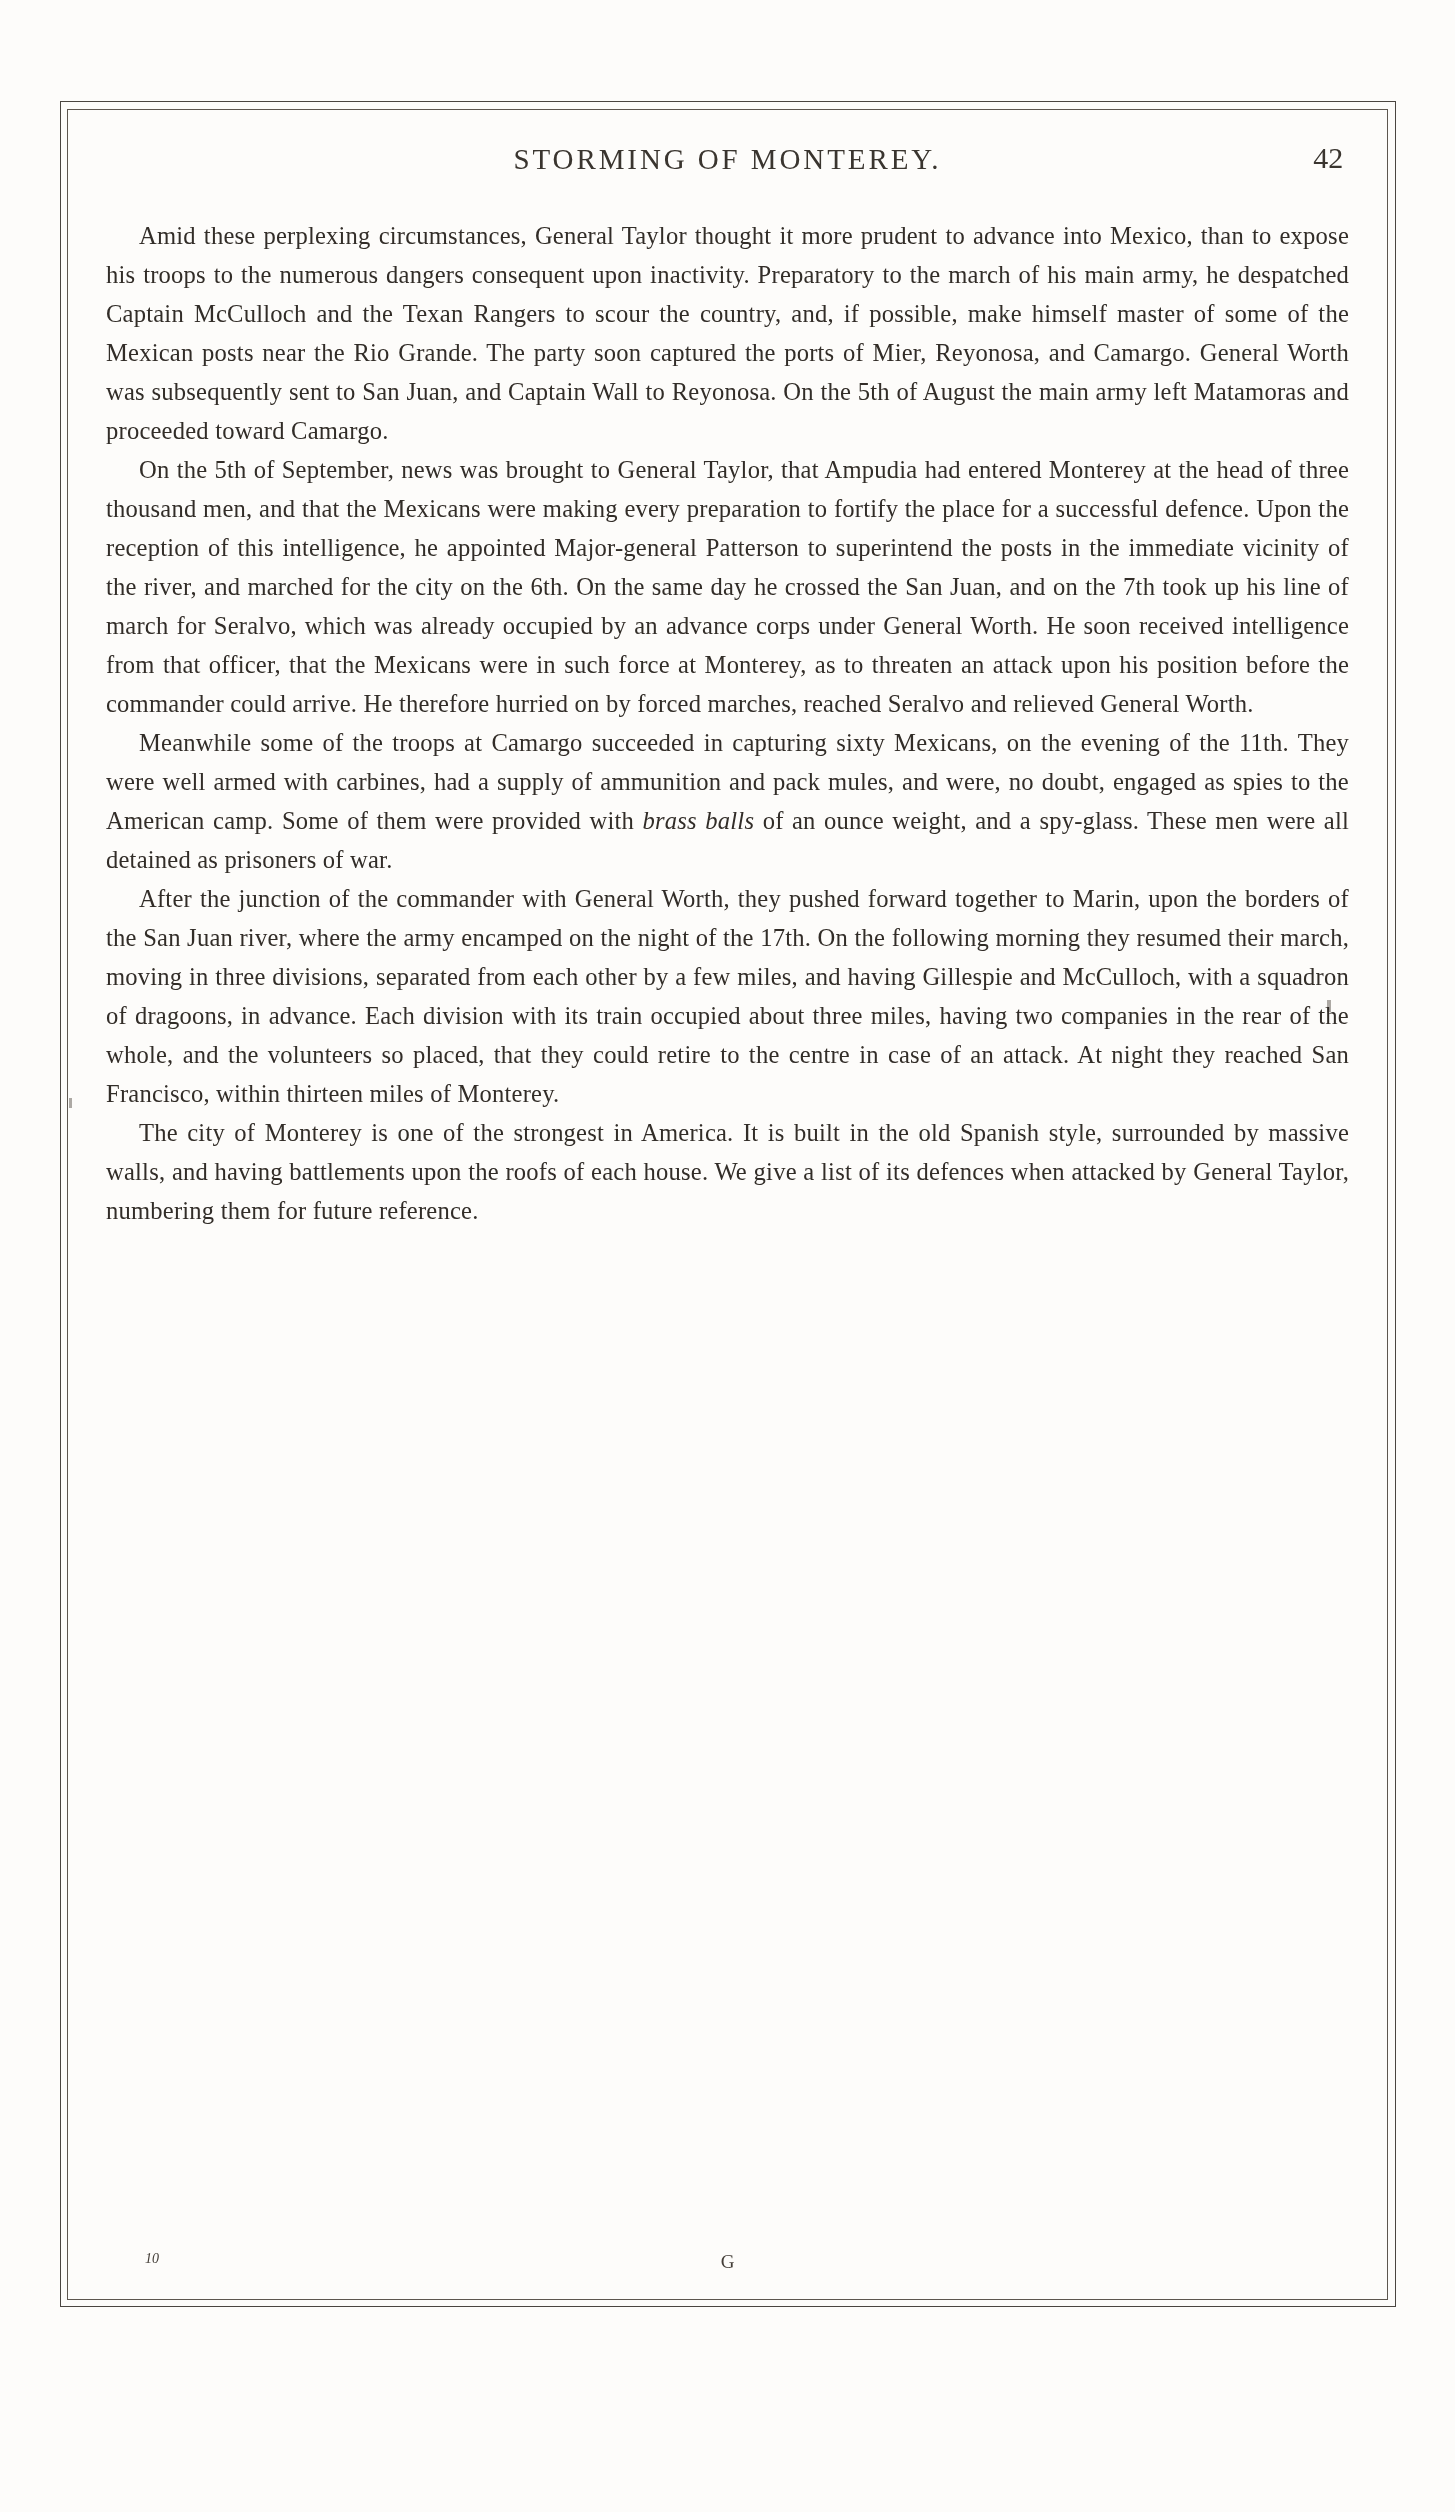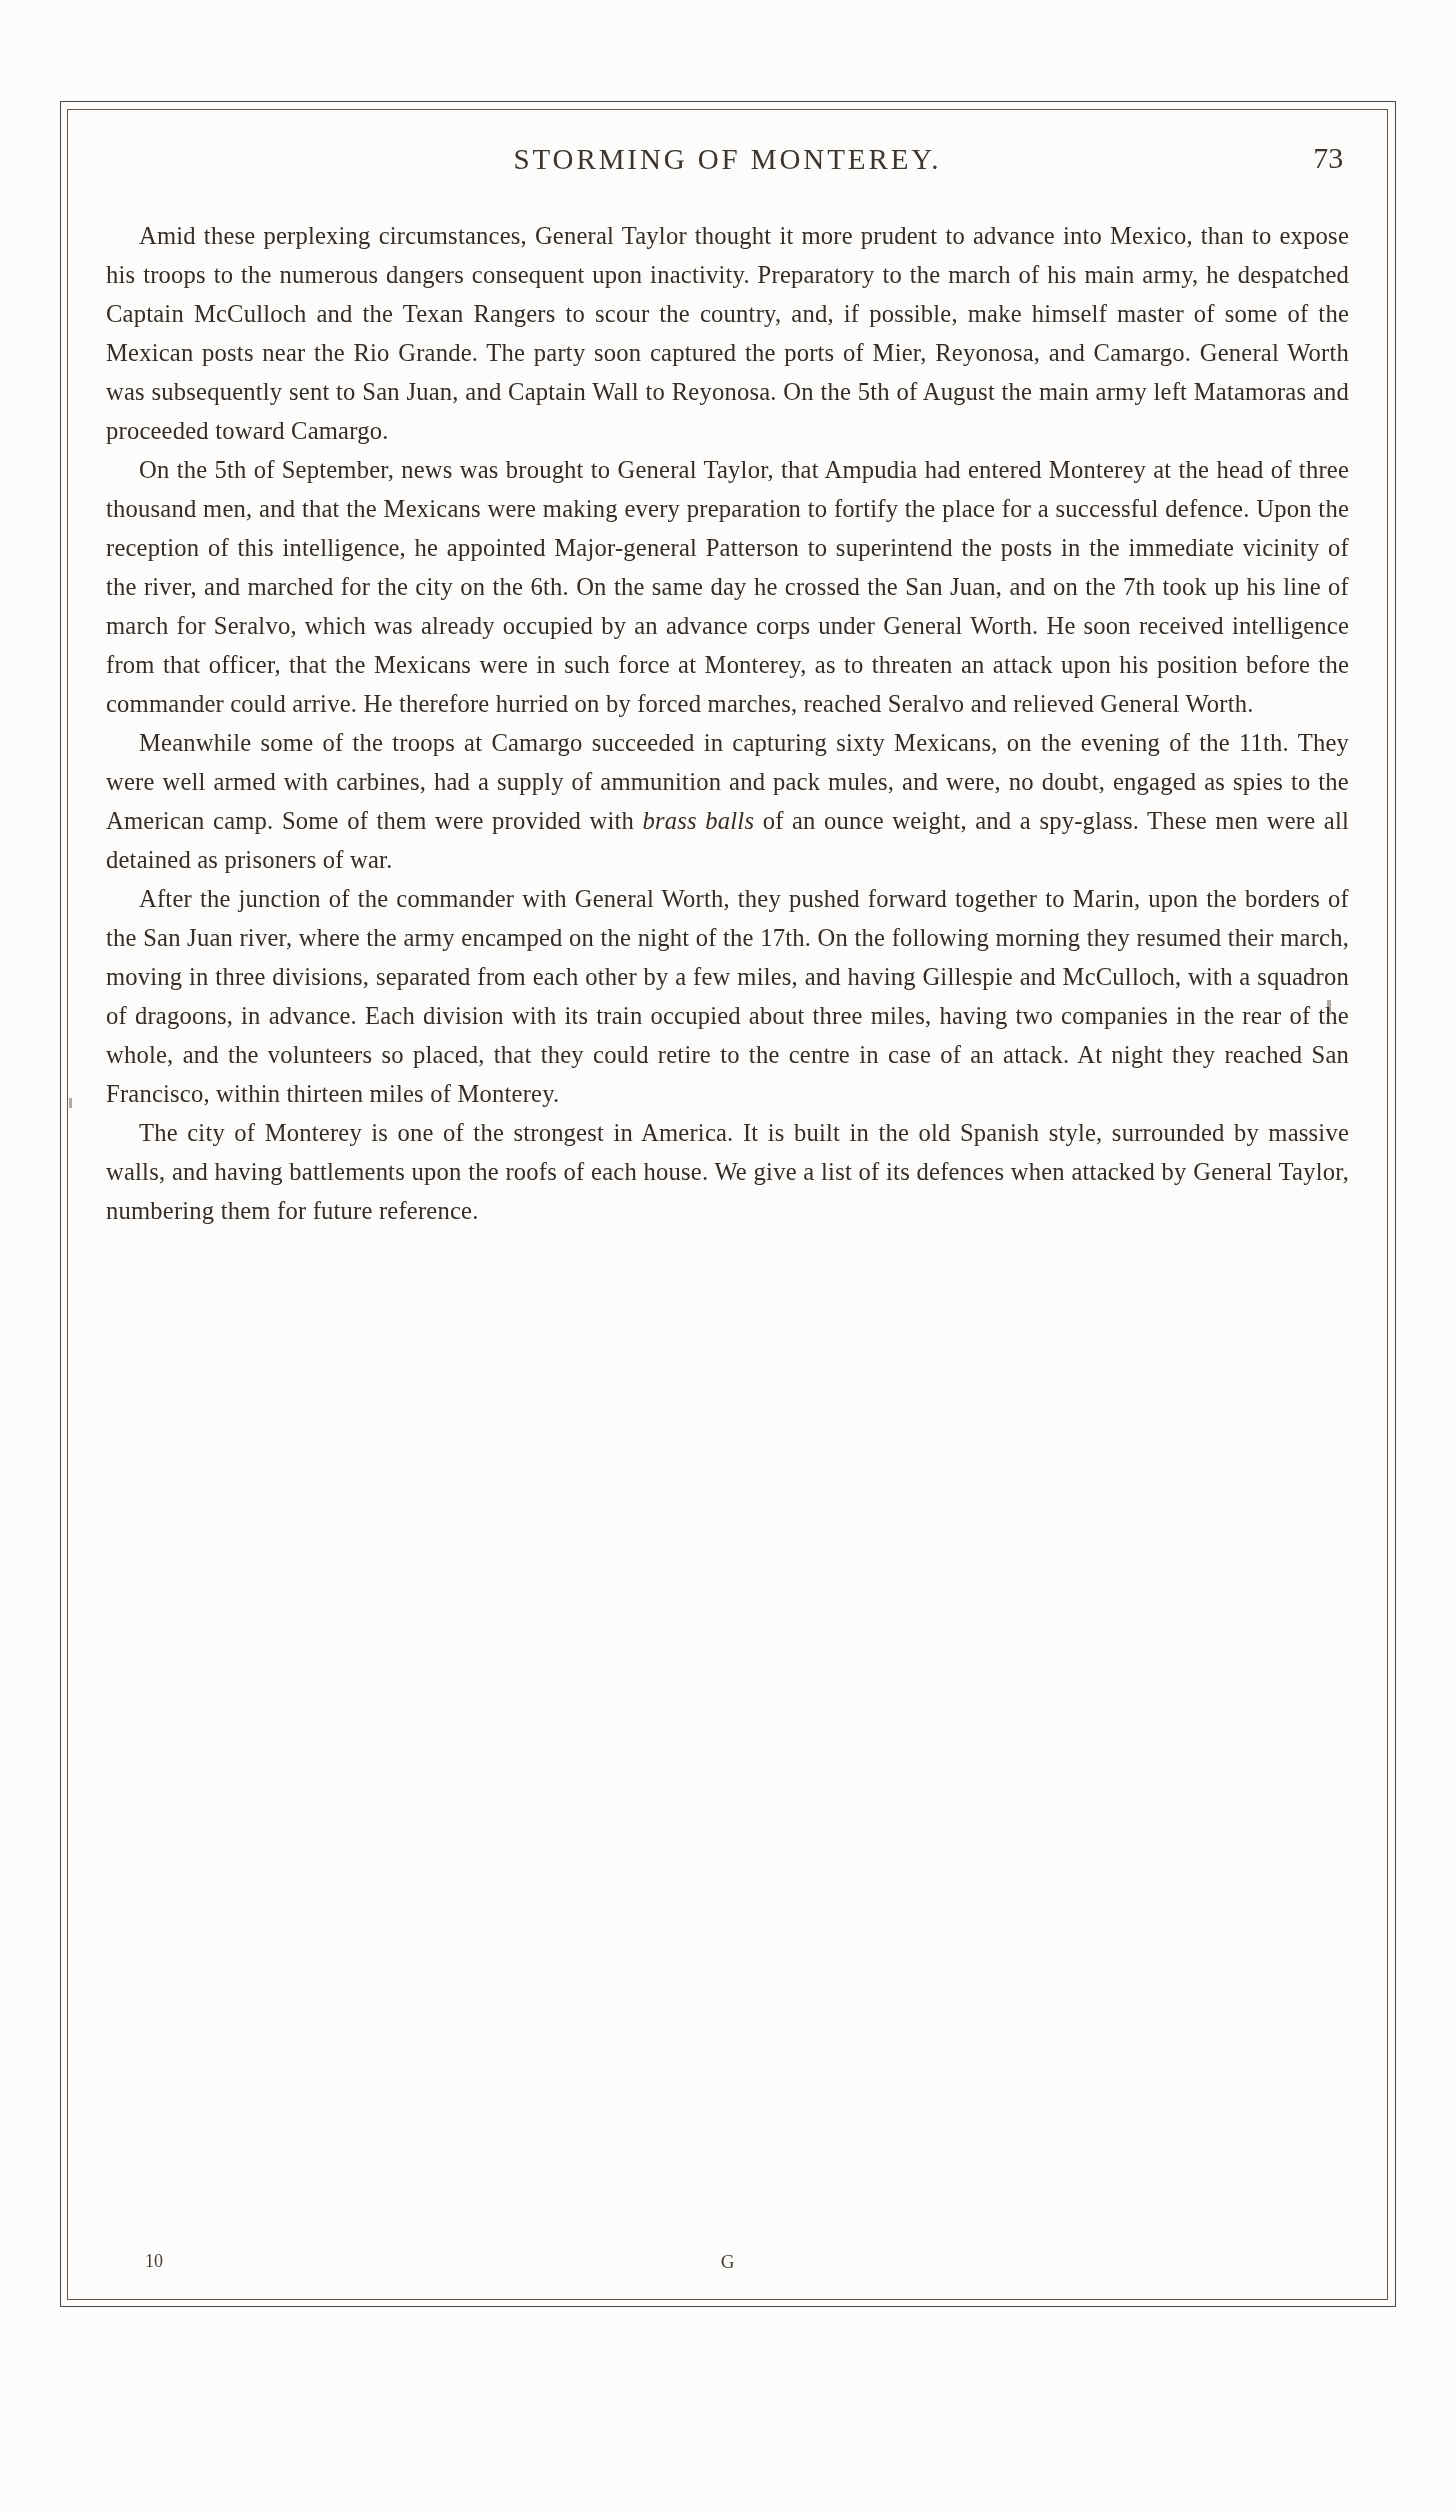--- a/index.html
+++ b/index.html
@@ -102,22 +102,23 @@
     position: absolute;
     left: 106px;
     right: 106px;
     top: 2251px;
     height: 29px;
   }
   .sig-left {
     position: absolute;
     left: 39px;
     top: 0;
-    font-size: 18px;
+    font-size: 14px;
     color: #433d37;
+    font-style: italic;
   }
   .sig-center {
     position: absolute;
     left: 50%;
     transform: translateX(-50%);
     top: 0;
     font-size: 19px;
     letter-spacing: 1px;
     color: #433d37;
   }
@@ -137,21 +138,21 @@
   <div class="page-frame"></div>
   <div class="page-frame-inner"></div>
 
   <div class="speck" style="left:1327px; top:1000px; width:3.9px; height:11.6px;"></div>
   <div class="speck" style="left:69px; top:1098px; width:2.9px; height:9.6px;"></div>
 
   <div class="content">
 
     <div class="header-row">
       <div class="running-head">STORMING OF MONTEREY.</div>
-      <div class="folio">73</div>
+      <div class="folio">42</div>
     </div>
 
     <div class="body-text">
       <p>Amid these perplexing circumstances, General Taylor thought it more prudent to advance into Mexico, than to expose his troops to the numerous dangers consequent upon inactivity. Preparatory to the march of his main army, he despatched Captain McCulloch and the Texan Rangers to scour the country, and, if possible, make himself master of some of the Mexican posts near the Rio Grande. The party soon captured the ports of Mier, Reyonosa, and Camargo. General Worth was subsequently sent to San Juan, and Captain Wall to Reyonosa. On the 5th of August the main army left Matamoras and proceeded toward Camargo.</p>
       <p>On the 5th of September, news was brought to General Taylor, that Ampudia had entered Monterey at the head of three thousand men, and that the Mexicans were making every preparation to fortify the place for a successful defence. Upon the reception of this intelligence, he appointed Major-general Patterson to superintend the posts in the immediate vicinity of the river, and marched for the city on the 6th. On the same day he crossed the San Juan, and on the 7th took up his line of march for Seralvo, which was already occupied by an advance corps under General Worth. He soon received intelligence from that officer, that the Mexicans were in such force at Monterey, as to threaten an attack upon his position before the commander could arrive. He therefore hurried on by forced marches, reached Seralvo and relieved General Worth.</p>
       <p><span>Meanwhile some of the troops at Camargo succeeded in capturing sixty Mexicans, on the evening of the 11th. They were well armed with carbines, had a supply of ammunition and pack mules, and were, no doubt, engaged as spies to the American camp. Some of them were provided with </span><em>brass balls</em><span> of an ounce weight, and a spy-glass. These men were all detained as prisoners of war.</span></p>
       <p>After the junction of the commander with General Worth, they pushed forward together to Marin, upon the borders of the San Juan river, where the army encamped on the night of the 17th. On the following morning they resumed their march, moving in three divisions, separated from each other by a few miles, and having Gillespie and McCulloch, with a squadron of dragoons, in advance. Each division with its train occupied about three miles, having two companies in the rear of the whole, and the volunteers so placed, that they could retire to the centre in case of an attack. At night they reached San Francisco, within thirteen miles of Monterey.</p>
       <p>The city of Monterey is one of the strongest in America. It is built in the old Spanish style, surrounded by massive walls, and having battlements upon the roofs of each house. We give a list of its defences when attacked by General Taylor, numbering them for future reference.</p>
     </div>
 

